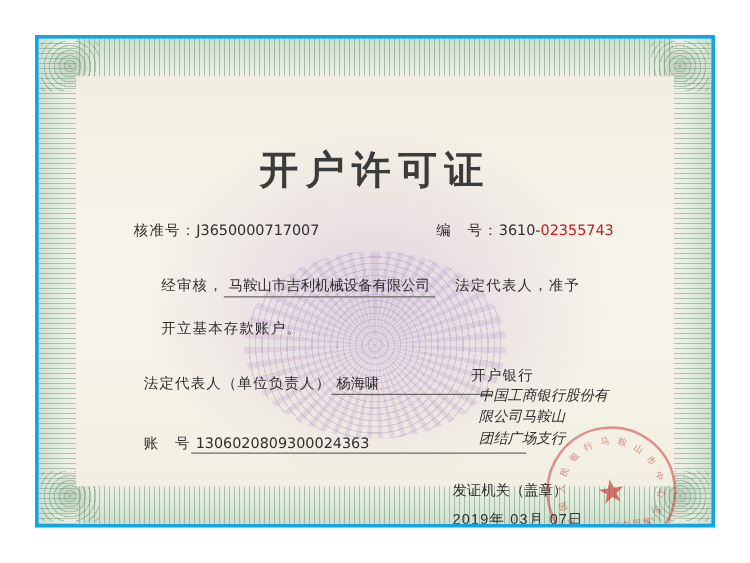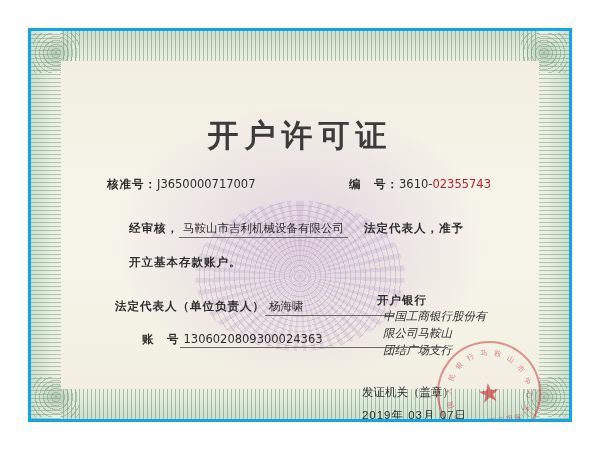--- a/index.html
+++ b/index.html
@@ -158,21 +158,21 @@
   }
 
   .row {
     position: absolute;
     font-size: 11.5px;
     color: #2e2e2e;
     font-family: "DejaVu Sans", "Liberation Sans", sans-serif;
   }
 
   .lbl {
-    font-weight: bold;
+    font-weight: normal;
     letter-spacing: 1px;
   }
   .val {
     font-weight: normal;
     letter-spacing: 0px;
   }
   .val-red {
     color: #c02020;
     font-weight: normal;
   }
@@ -186,21 +186,21 @@
 
   .line-approve  { left: 0px;   top: 74px; }
   .line-number   { right: 2px;  top: 74px; text-align: right; }
 
   .line-body1    { left: 22px;  top: 118px; width: 470px; }
   .line-body2    { left: 22px;  top: 152px; }
 
   .line-legal    { left: 8px;   top: 196px; }
   .line-bank     { left: 270px; top: 190px; }
 
-  .line-account  { left: 8px;   top: 229px; margin-left: 27px; }
+  .line-account  { left: 8px;   top: 244px; }
 
   .issuer {
     position: absolute;
     right: 26px;
     top: 282px;
     text-align: left;
     font-size: 11.5px;
     color: #2e2e2e;
   }
   .issuer .ln2 { margin-top: 8px; letter-spacing: 1px; }

